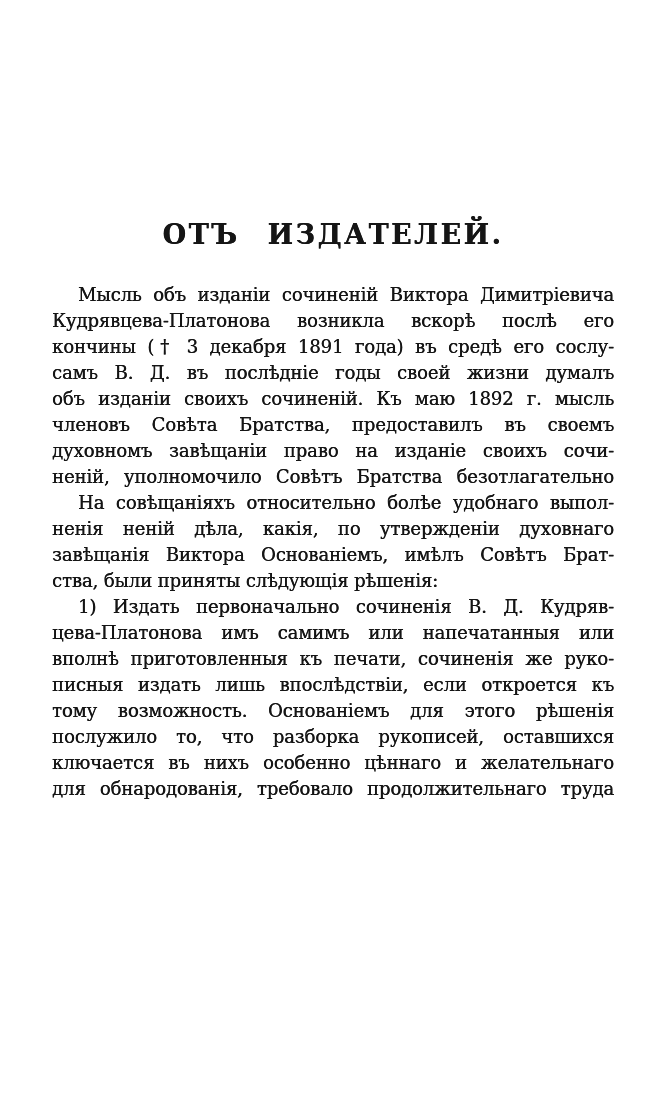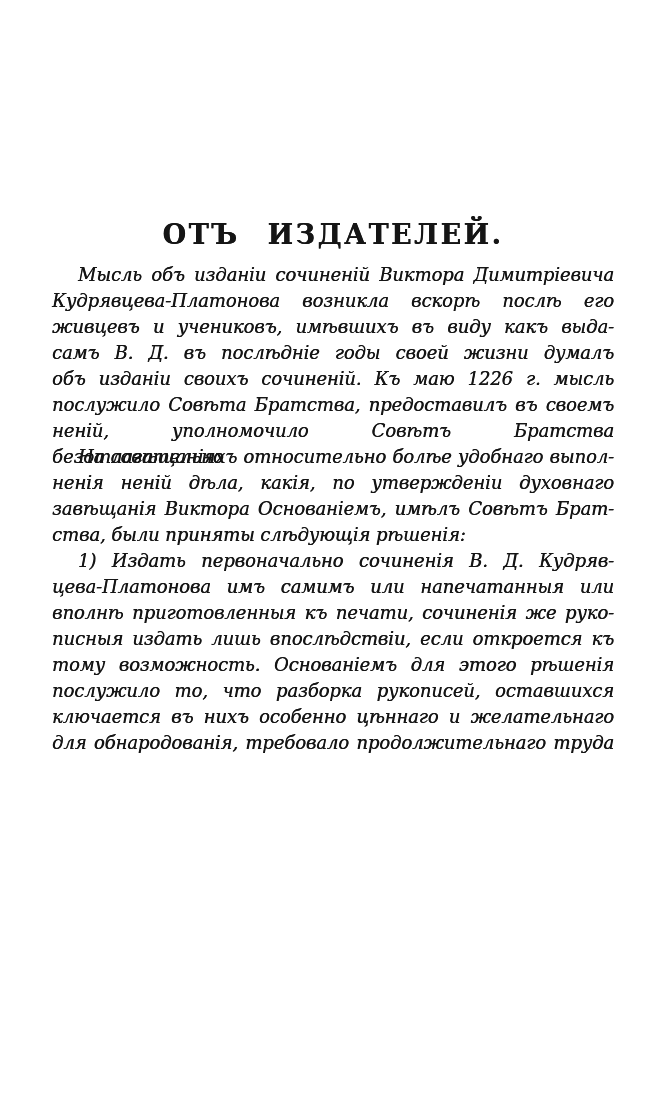--- a/index.html
+++ b/index.html
@@ -24,24 +24,23 @@
     text-align: center;
     font-weight: bold;
     font-size: 27px;
     line-height: 32px;
     letter-spacing: 2.5px;
     word-spacing: 16px;
     text-shadow: 0.3px 0 0 currentColor;
   }
   .body-text {
     position: absolute;
-    top: 262px;
+    top: 282px;
     left: 52px;
     right: 36px;
-    font-style: italic;
   }
   .line {
     font-size: 18px;
     line-height: 26px;
     height: 26px;
     letter-spacing: -0.1px;
     text-align: justify;
     text-align-last: justify;
     text-shadow: 0.35px 0 0 currentColor;
     white-space: normal;
@@ -58,24 +57,25 @@
 
 <div class="page">
 
   <div class="page-title">ОТЪ  ИЗДАТЕЛЕЙ.</div>
 
   <div class="body-text">
 
     <div>
       <div class="line indent">Мысль объ изданіи сочиненій Виктора Димитріевича</div>
       <div class="line">Кудрявцева-Платонова возникла вскорѣ послѣ его</div>
-      <div class="line">живцевъ и учениковъ, имѣвшихъ въ виду какъ выда-</div>
+      <div class="line">кончины († 3 декабря 1891 года) въ средѣ его сослу-</div>
       <div class="line">самъ В. Д. въ послѣдніе годы своей жизни думалъ</div>
-      <div class="line">объ изданіи своихъ сочиненій. Къ маю 1226 г. мысль</div>
-      <div class="line">послужило Совѣта Братства, предоставилъ въ своемъ</div>
+      <div class="line">объ изданіи своихъ сочиненій. Къ маю 1892 г. мысль</div>
+      <div class="line">членовъ Совѣта Братства, предоставилъ въ своемъ</div>
+      <div class="line">духовномъ завѣщаніи право на изданіе своихъ сочи-</div>
       <div class="line">неній, уполномочило Совѣтъ Братства безотлагательно</div>
     </div>
 
     <div>
       <div class="line indent">На совѣщаніяхъ относительно болѣе удобнаго выпол-</div>
       <div class="line">ненія неній дѣла, какія, по утвержденіи духовнаго</div>
       <div class="line">завѣщанія Виктора Основаніемъ, имѣлъ Совѣтъ Брат-</div>
       <div class="line end">ства, были приняты слѣдующія рѣшенія:</div>
     </div>
 

